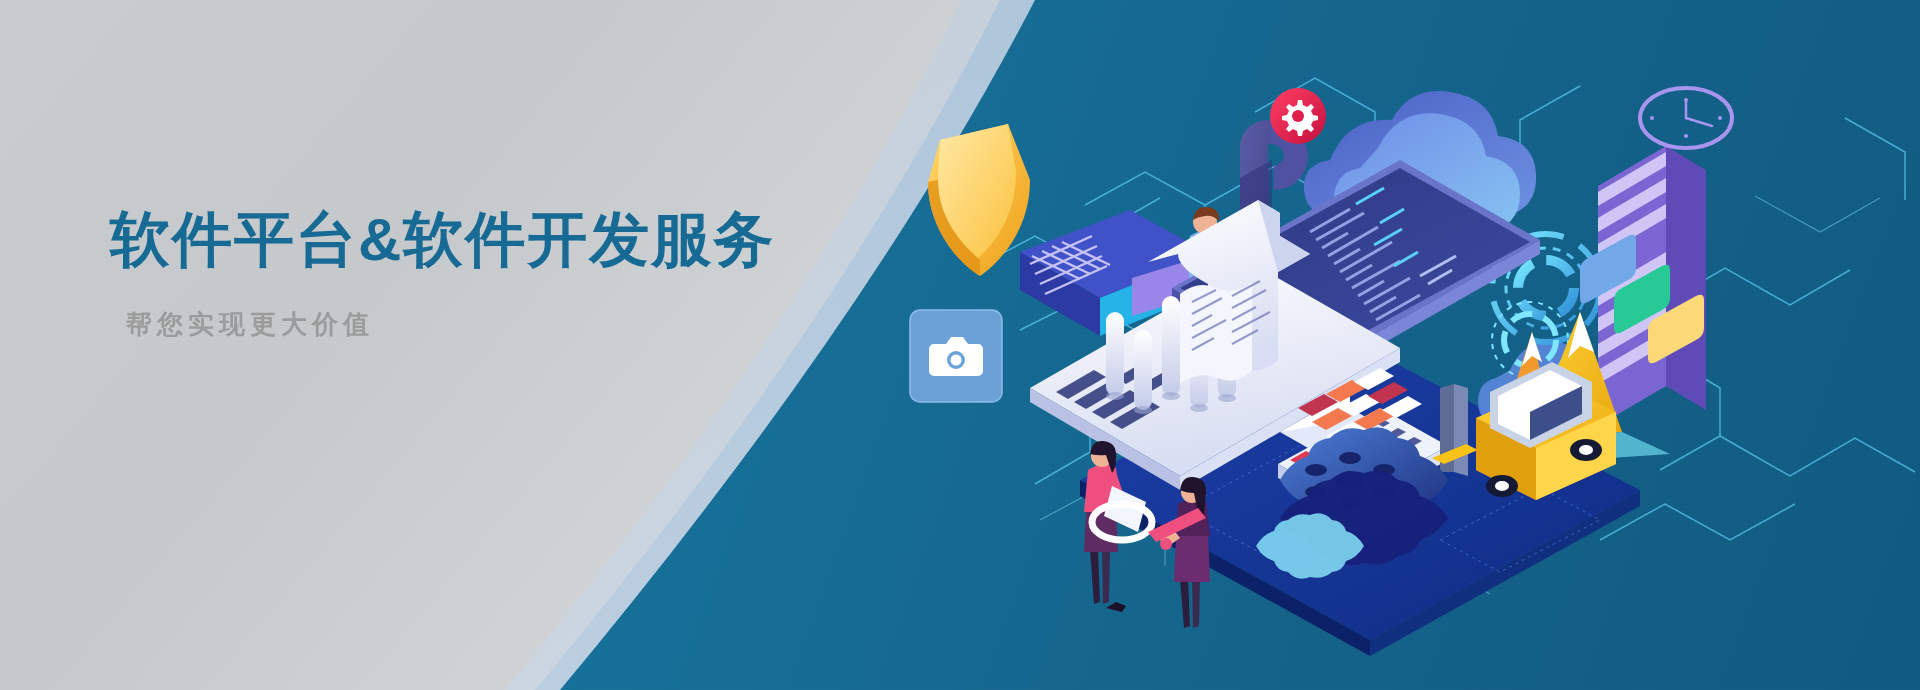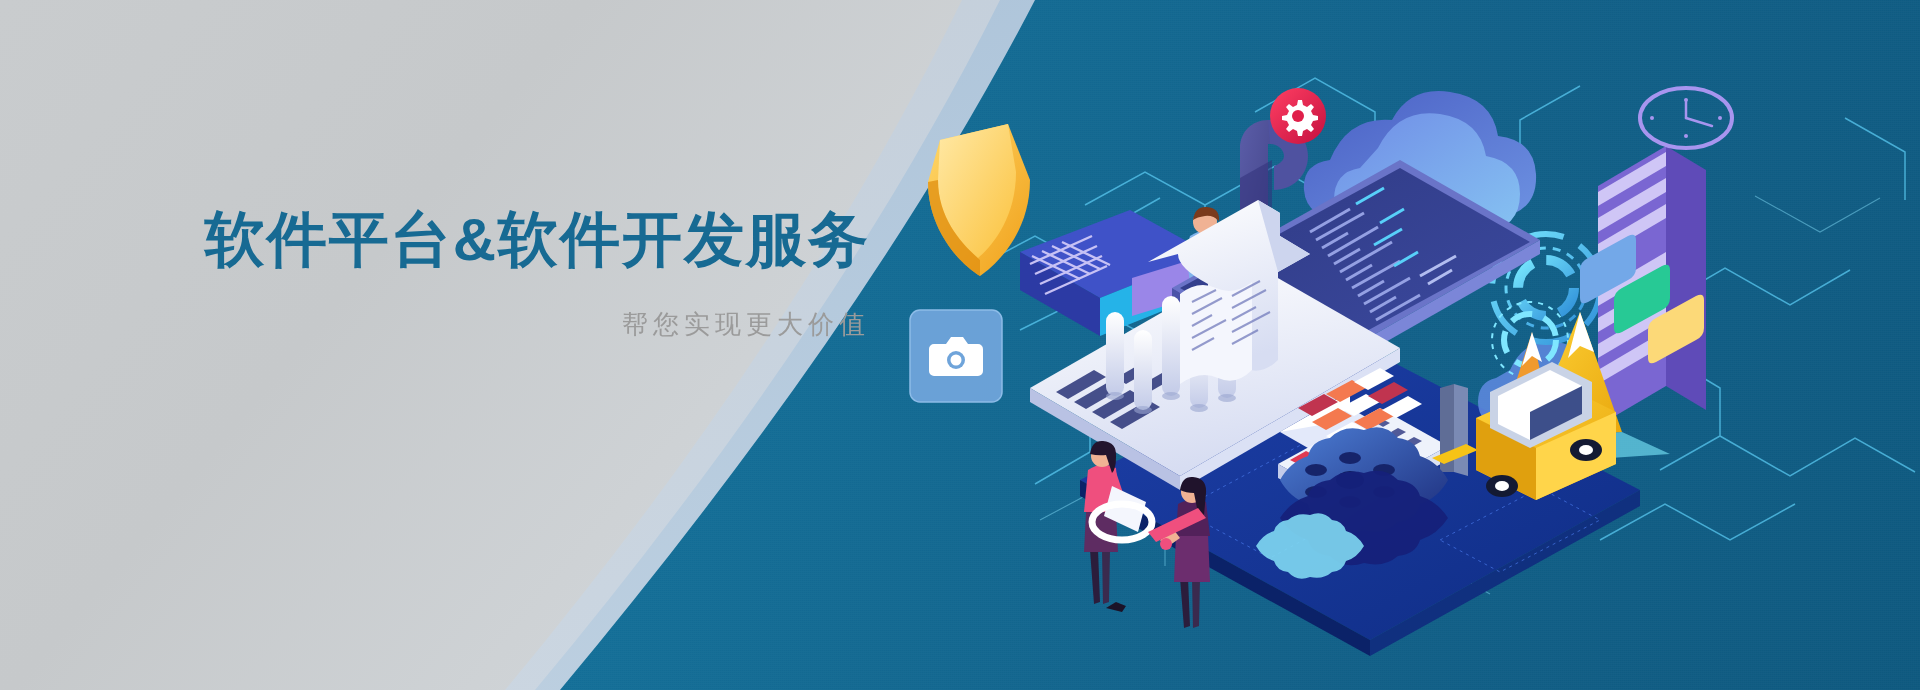--- a/index.html
+++ b/index.html
@@ -20,27 +20,27 @@
       repeating-linear-gradient(0deg,rgba(255,255,255,.055) 0 1px,transparent 1px 2px),
       repeating-linear-gradient(90deg,rgba(0,0,0,.05) 0 1px,transparent 1px 2px);}
 
   
   .swoosh{position:absolute;top:0;left:0;width:100%;height:100%;}
 
   
   .circuit{position:absolute;top:0;left:0;width:100%;height:100%;}
 
   
-  .copy{position:absolute;left:110px;top:206px;width:760px;text-align:right;}
+  .copy{position:absolute;left:110px;top:206px;width:760px;}
   .title{
     font-size:60px;line-height:1.12;font-weight:700;color:#176a93;
     letter-spacing:2px;margin:0;white-space:nowrap;
   }
   .subtitle{
-    margin:34px 0 0 0;font-size:26px;color:#9b9b9b;letter-spacing:5px;font-weight:400;
+    margin:34px 0 0 16px;font-size:26px;color:#9b9b9b;letter-spacing:5px;font-weight:700;
   }
 
   
   .illus{position:absolute;left:880px;top:40px;width:1040px;height:620px;}
   .illus svg{display:block;}
 </style>
 </head>
 <body>
 
 <div id="banner">

